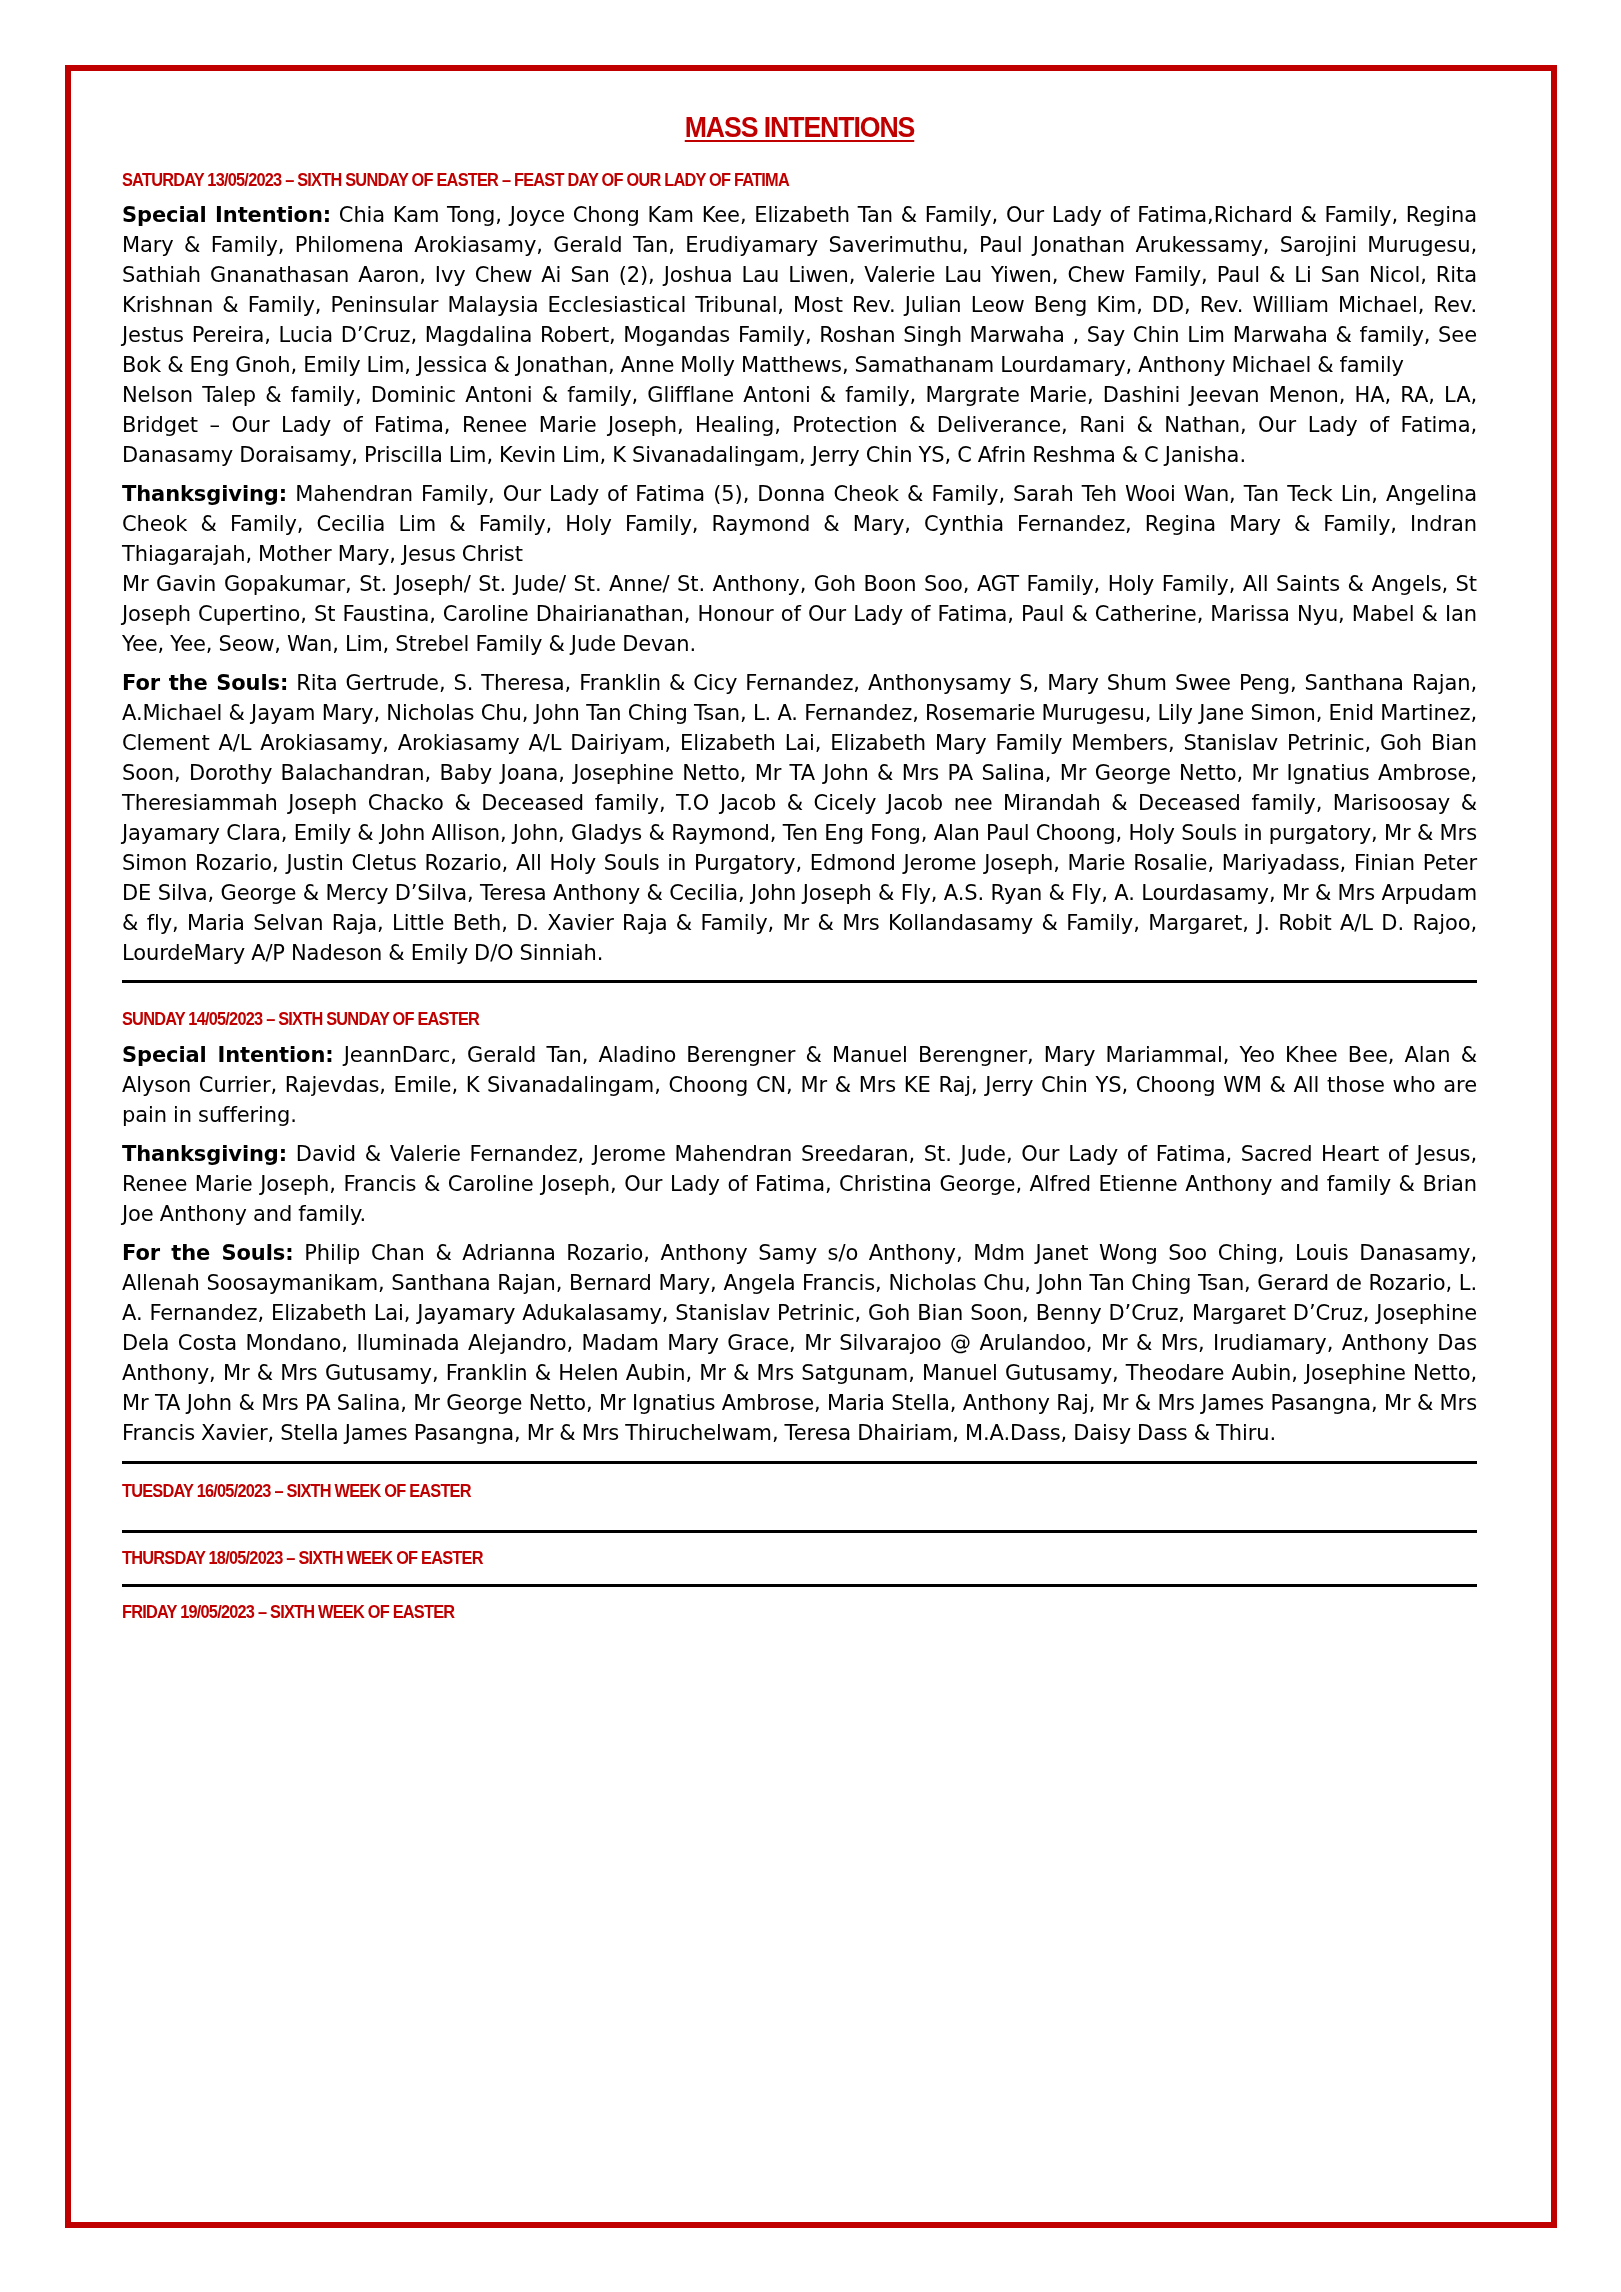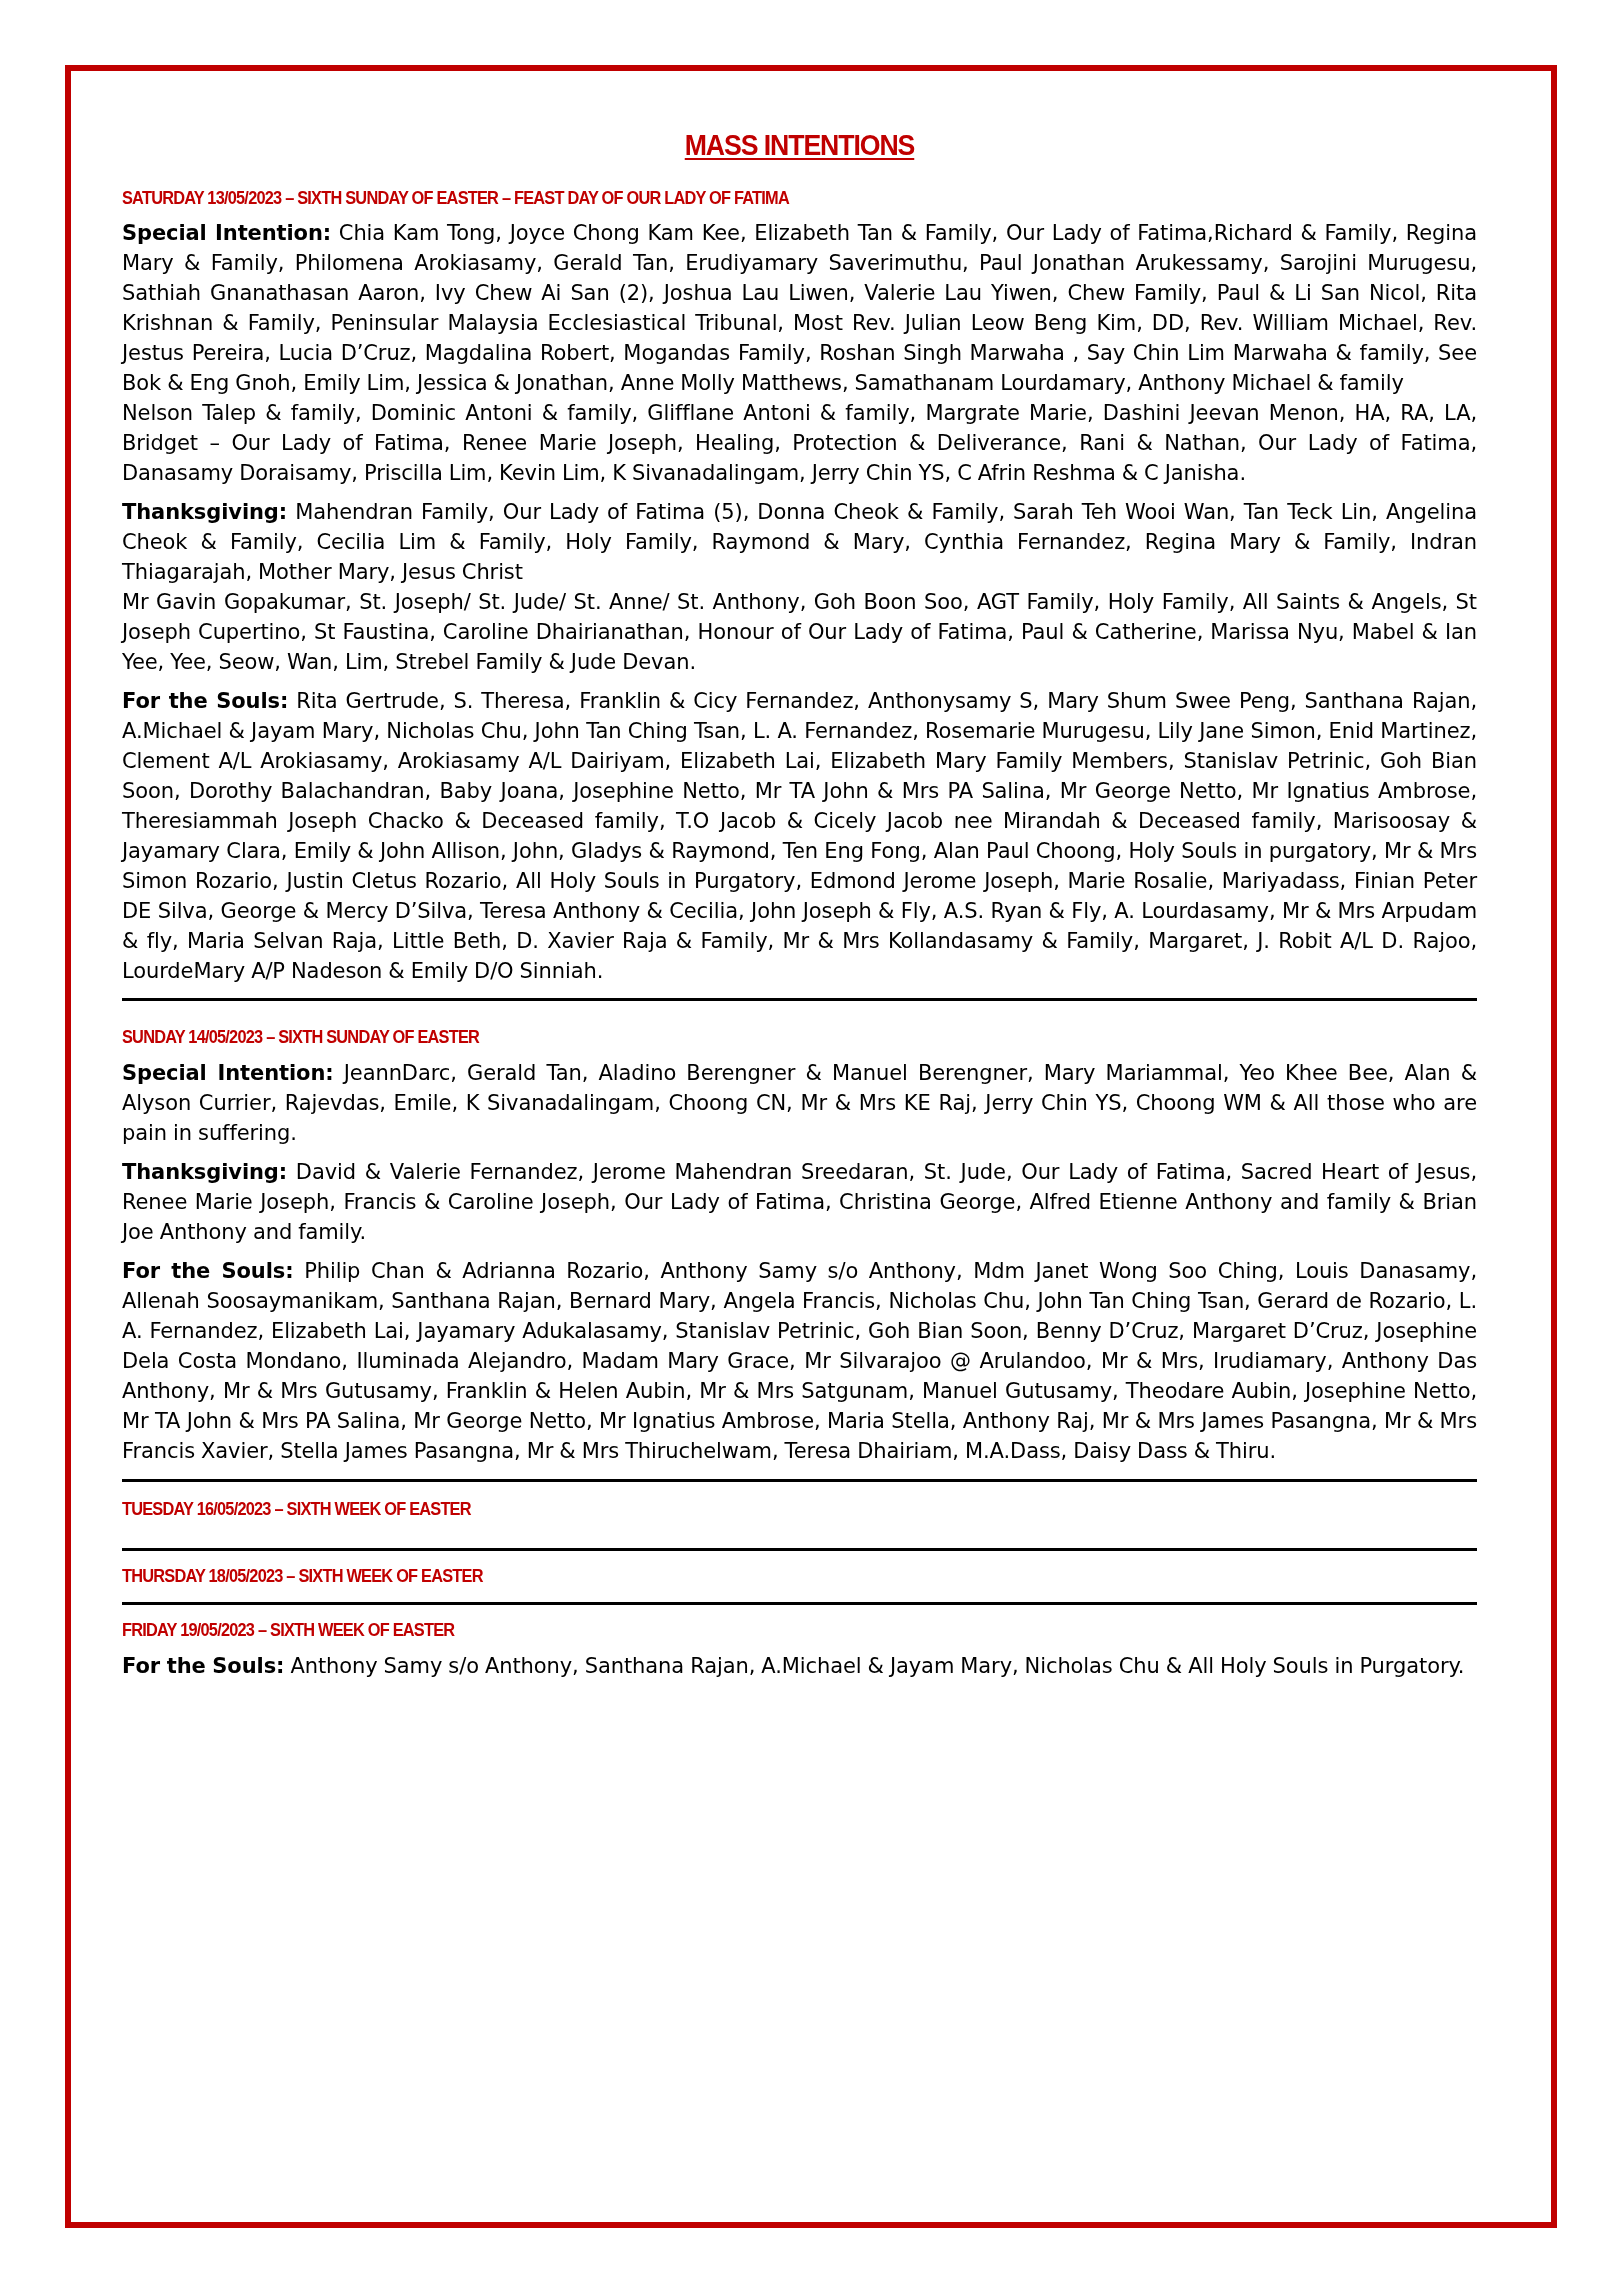--- a/index.html
+++ b/index.html
@@ -19,21 +19,21 @@
     left: 65px;
     top: 65px;
     width: 1492px;
     height: 2163px;
     box-sizing: border-box;
     border: 6.9px solid #c00000;
   }
   .content {
     position: absolute;
     left: 122px;
-    top: 116px;
+    top: 98px;
     width: 1355px;
   }
   .page-title {
     text-align: center;
     font-family: "Liberation Sans", sans-serif;
     font-weight: bold;
     font-size: 29px;
     color: #c00000;
     text-decoration: underline;
     text-decoration-thickness: 2px;
@@ -134,17 +134,16 @@
 
     <div style="height:11.8px"></div>
     <div class="divider"></div>
   </section>
 
   <section>
     <div class="day-heading" style="margin-top:13.7px;">FRIDAY 19/05/2023 – SIXTH WEEK OF EASTER</div>
     <div style="height:9.8px"></div>
 
 
-    <p class="para"><span class="label">For the Souls:</span> <span>Anthony Samy s/o Anthony, Santhana Rajan, A.Michael &amp; Jayam Mary, Nicholas Chu &amp; All Holy Souls in Purgatory.</span></p>
   </section>
 
 </div>
 
 
 </body></html>

